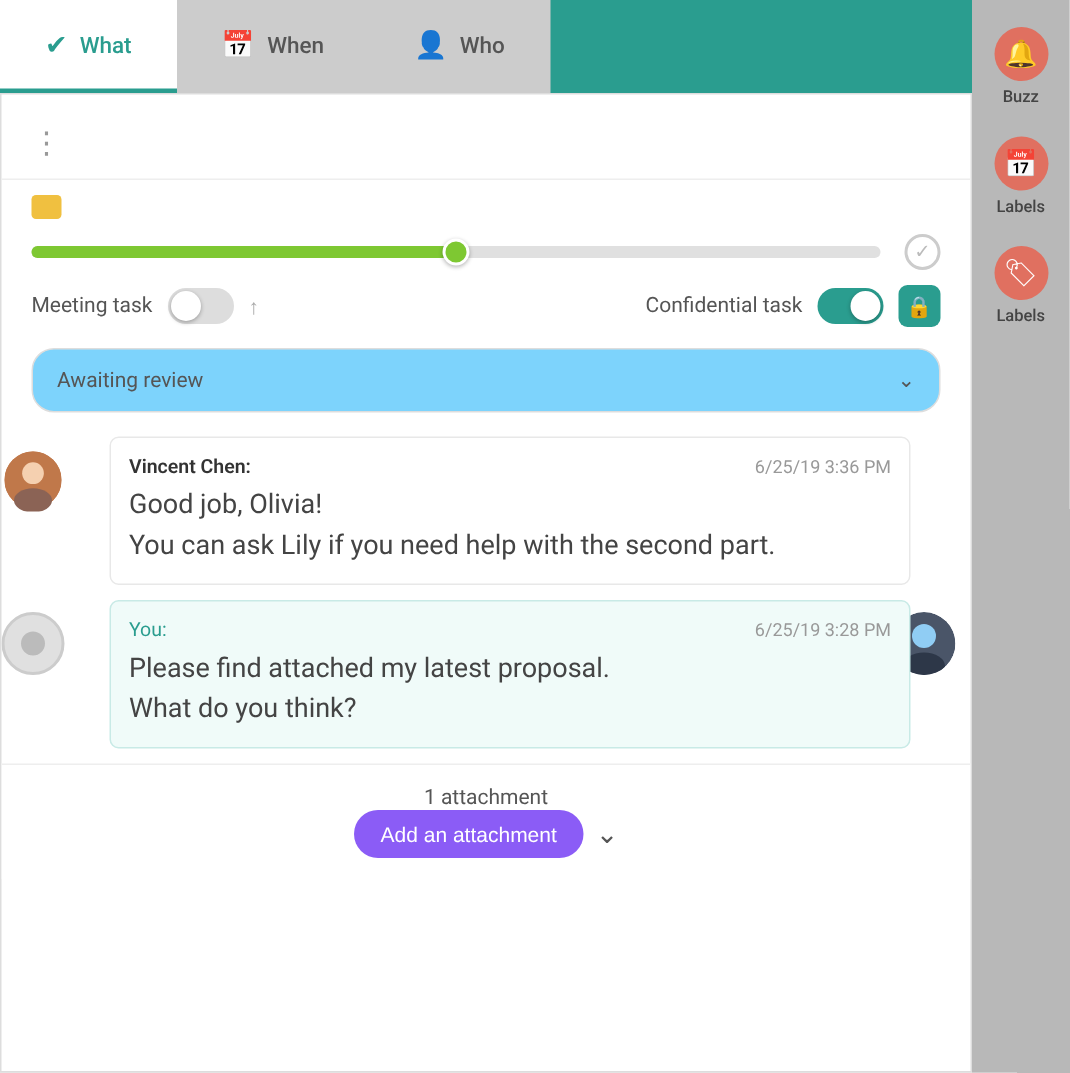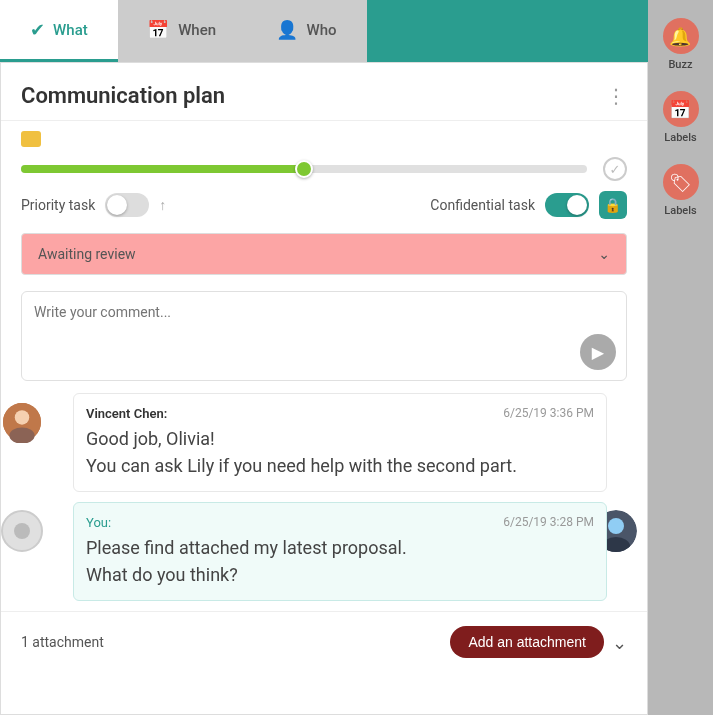--- a/index.html
+++ b/index.html
@@ -225,29 +225,29 @@
       align-items: center;
       justify-content: center;
       color: white;
       font-size: 14px;
     }
 
     
     .status-dropdown {
       margin: 0 20px 16px 20px;
       border: 1px solid #ddd;
-      border-radius: 4px;
+      border-radius: 15px;
       padding: 12px 16px;
       display: flex;
       justify-content: space-between;
       align-items: center;
       cursor: pointer;
       font-size: 14px;
       color: #555;
-      background: #fca5a5;
+      background: #7dd3fc;
     }
 
     
     .comment-section {
       margin: 0 20px 12px 20px;
       border: 1px solid #e0e0e0;
       border-radius: 6px;
       padding: 12px;
       position: relative;
       min-height: 80px;
@@ -346,35 +346,36 @@
     }
 
     
     .panel-footer {
       padding: 14px 20px;
       display: flex;
       align-items: center;
       justify-content: space-between;
       border-top: 1px solid #eee;
       background: white;
+      flex-direction: column;
     }
 
     .attachment-count {
       font-size: 14px;
       color: #555;
     }
 
     .footer-right {
       display: flex;
       align-items: center;
       gap: 8px;
     }
 
     .add-attachment-btn {
-      background: #7f1d1d;
+      background: #8b5cf6;
       color: white;
       border: none;
       border-radius: 20px;
       padding: 8px 18px;
       font-size: 14px;
       cursor: pointer;
       font-weight: 500;
     }
 
     .chevron-down {
@@ -449,67 +450,60 @@
       </div>
       <div class="tab inactive">
         <span class="tab-icon">👤</span>
         <span>Who</span>
       </div>
     </div>
 
     <div class="content-panel">
 
       <div class="panel-header">
-        <span class="panel-title">Communication plan</span>
         <span class="more-icon">⋮</span>
       </div>
 
       <div class="task-meta">
         <span class="tag-icon"></span>
       </div>
 
       <div class="progress-section">
         <div class="progress-row">
           <div class="progress-bar-track">
             <div class="progress-bar-fill" style="width:50%">
               <div class="progress-thumb"></div>
             </div>
           </div>
           <div class="progress-check">✓</div>
         </div>
       </div>
 
       <div class="toggles-row">
         <div class="toggle-group">
-          <span>Priority task</span>
+          <span>Meeting task</span>
           <div class="toggle-switch off">
             <div class="toggle-knob"></div>
           </div>
           <span class="toggle-up-icon">↑</span>
         </div>
         <div class="toggle-group">
           <span>Confidential task</span>
           <div class="toggle-switch on">
             <div class="toggle-knob"></div>
           </div>
           <div class="lock-badge">🔒</div>
         </div>
       </div>
 
       <div class="status-dropdown">
         <span>Awaiting review</span>
         <span>⌄</span>
       </div>
 
-      <div class="comment-section">
-        <textarea class="comment-input" placeholder="Write your comment..." style=""></textarea>
-        <button class="send-btn">
-          <span>▶</span>
-        </button>
-      </div>
 
       <div class="comments-wrapper">
 
         <div style="position:relative; margin-bottom: 10px; margin-right: 20px;">
 
           <div class="avatar avatar-vc" style="position:absolute; left:-52px; top:8px; width:42px; height:42px; border-radius:50%; background:#c0784a; display:flex; align-items:center; justify-content:center;">
             <svg width="42" height="42" viewBox="0 0 42 42" xmlns="http://www.w3.org/2000/svg">
               <circle cx="21" cy="21" r="21" fill="#c0784a"></circle>
               <circle cx="21" cy="16" r="8" fill="#f5d0b0"></circle>
               <ellipse cx="21" cy="36" rx="14" ry="9" fill="#8B6355"></ellipse>

